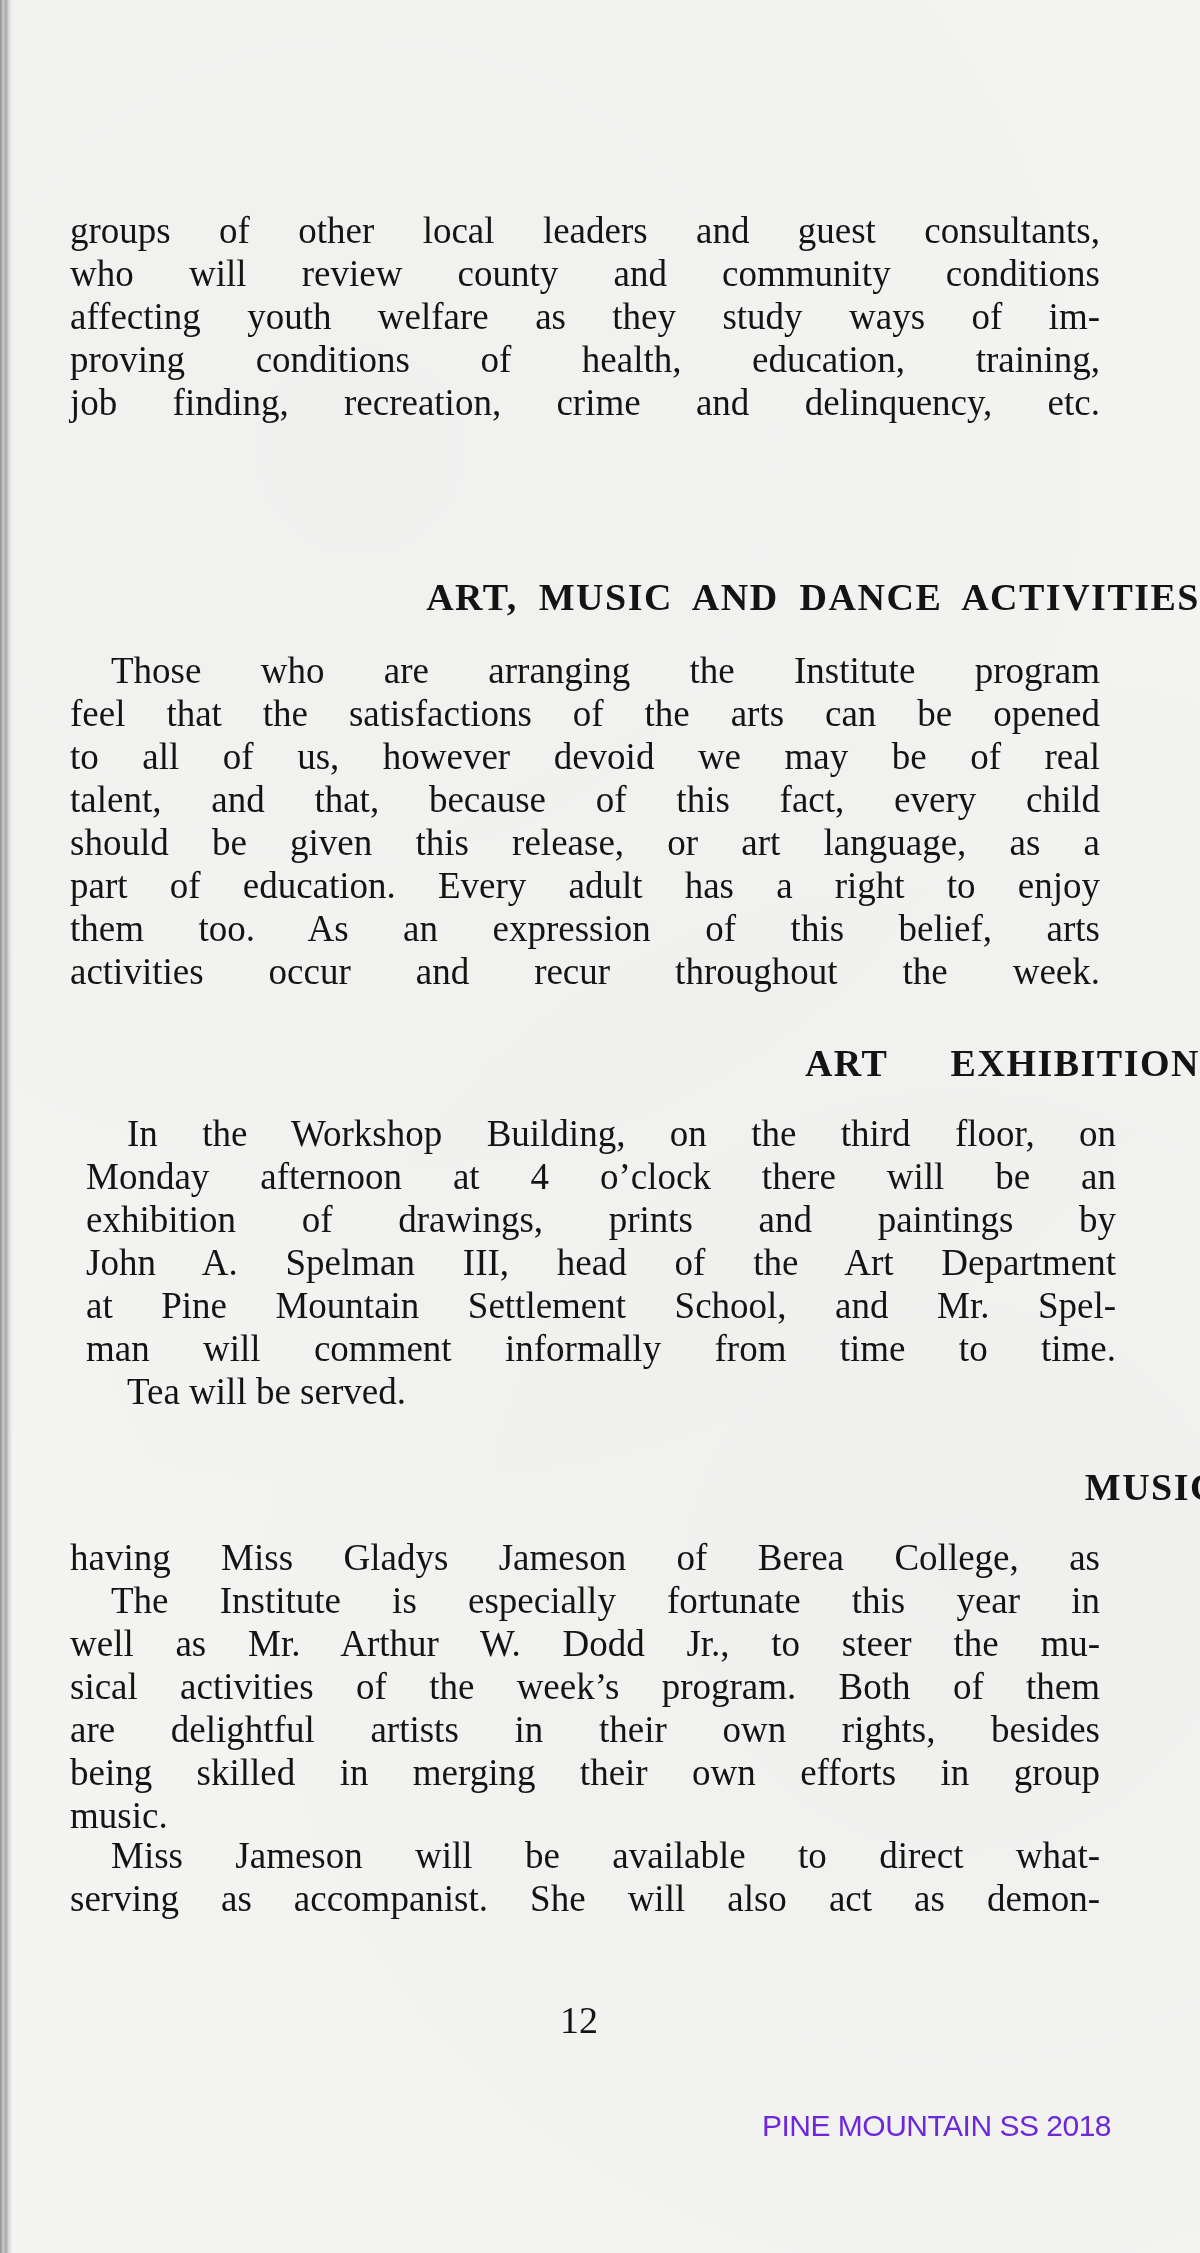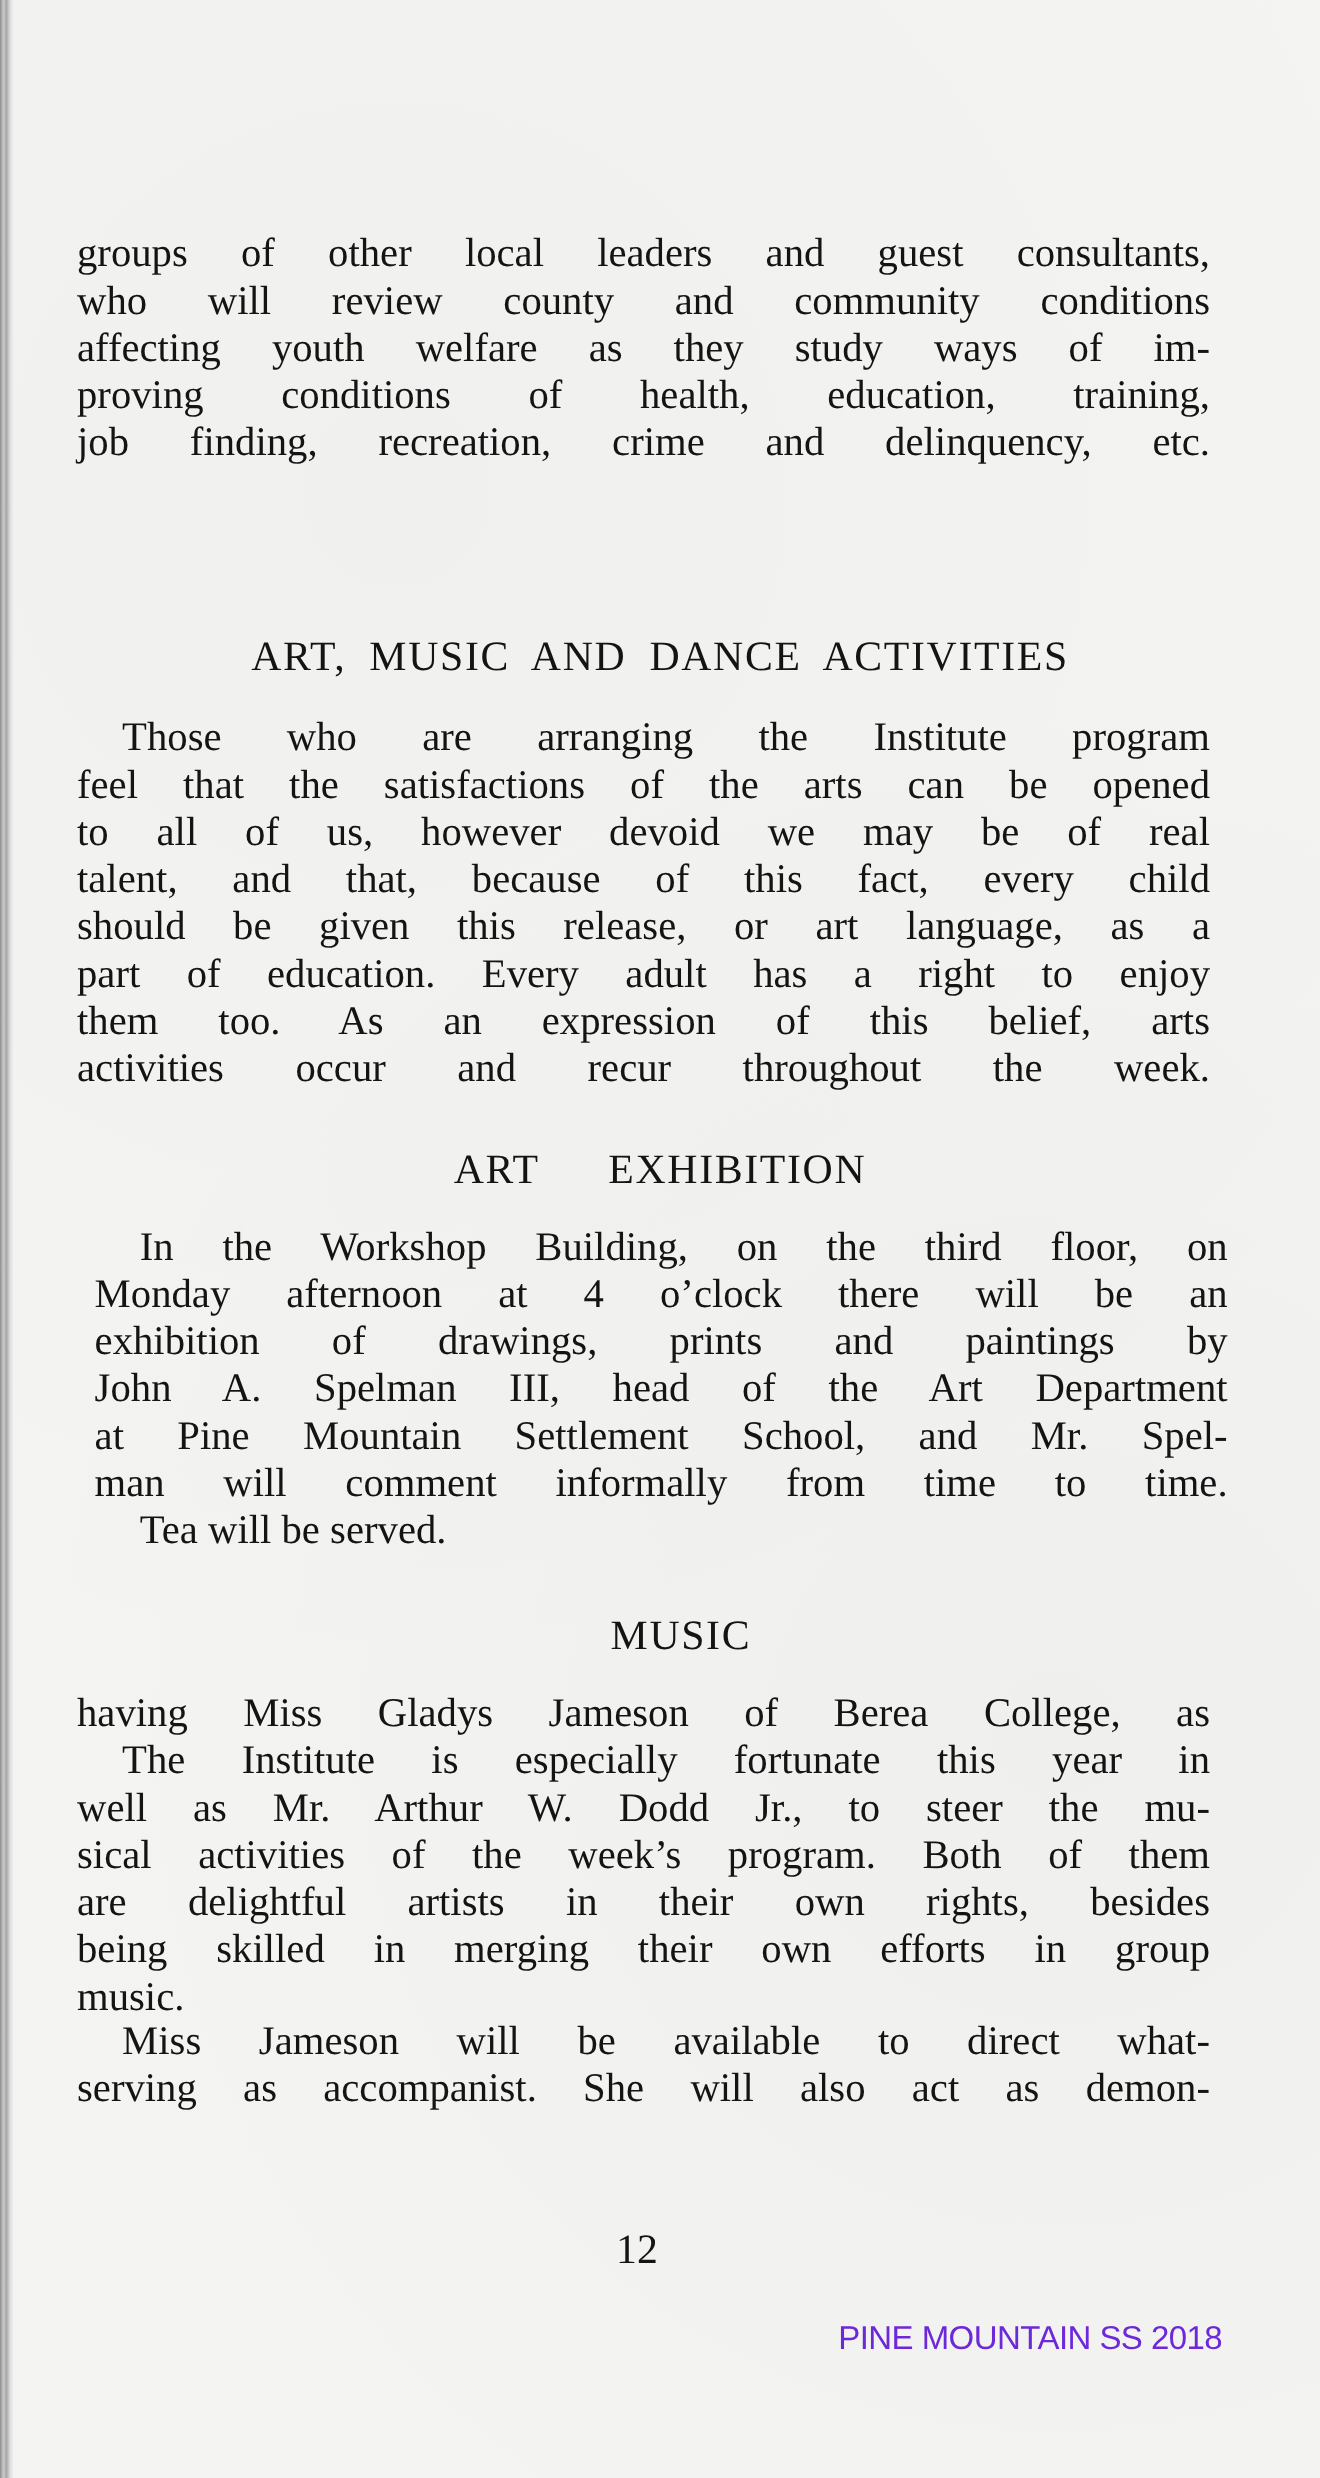--- a/index.html
+++ b/index.html
@@ -21,27 +21,27 @@
   }
   .block { position: absolute; left: 70px; width: 1030px; }
   .line {
     display: block; height: 43px; line-height: 43px; font-size: 37px;
     text-align: justify; text-align-last: justify; white-space: nowrap;
     overflow: visible;
   }
   .line.last { text-align: center; text-align-last: left; }
   .line.indent { padding-left: 41px; }
   .heading {
-    position: absolute; left: 0; width: 1200px; text-align: center;
+    position: absolute; left: 0; width: 1200px; text-align: right;
     font-size: 38px; line-height: 44px; letter-spacing: 1.5px; word-spacing: 10px;
-    font-weight: normal; margin: 0;
+    font-weight: bold; margin: 0;
   }
   .page-number {
     position: absolute; left: 0; width: 1158px; text-align: center;
-    top: 1998px; font-size: 38px; line-height: 44px; margin-top: 25px;
+    top: 1998px; font-size: 38px; line-height: 44px;
   }
   .watermark {
     position: absolute; left: 762px; top: 2106px;
     font-family: "Liberation Sans", "DejaVu Sans", sans-serif;
     font-size: 30px; line-height: 40px; color: #6d28d9; letter-spacing: -0.5px;
   }
 </style>
 </head>
 <body>
 

